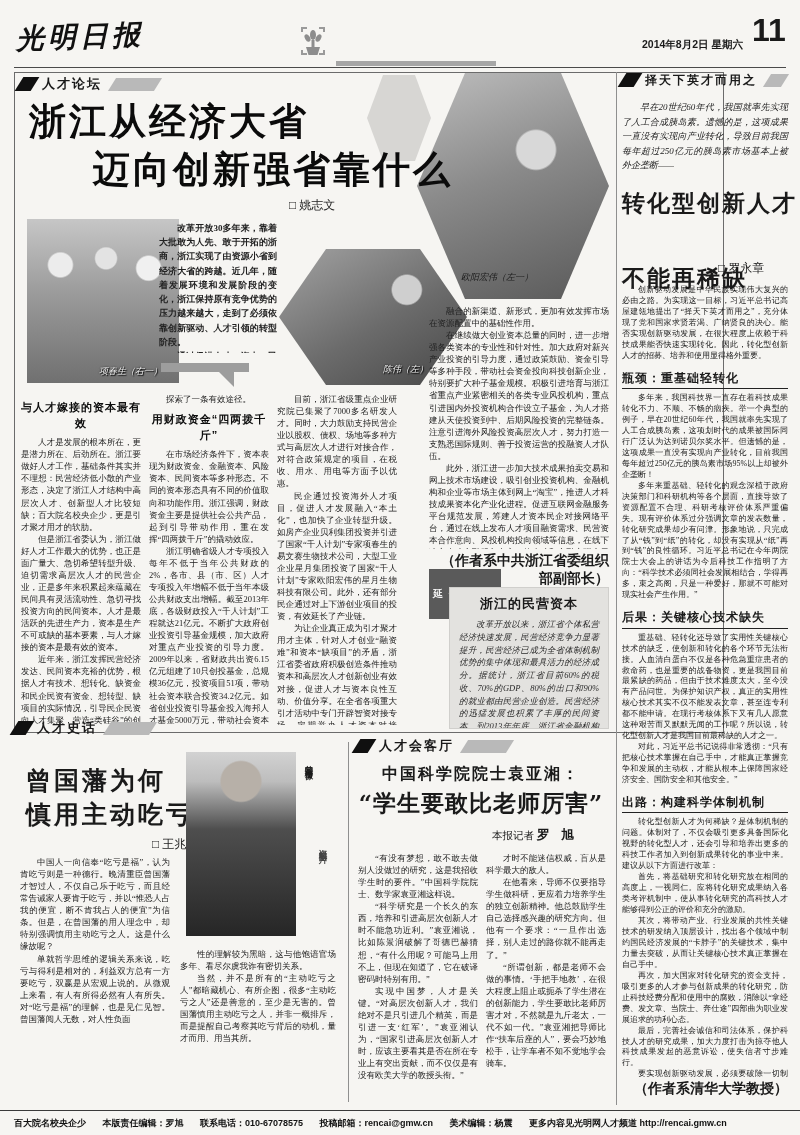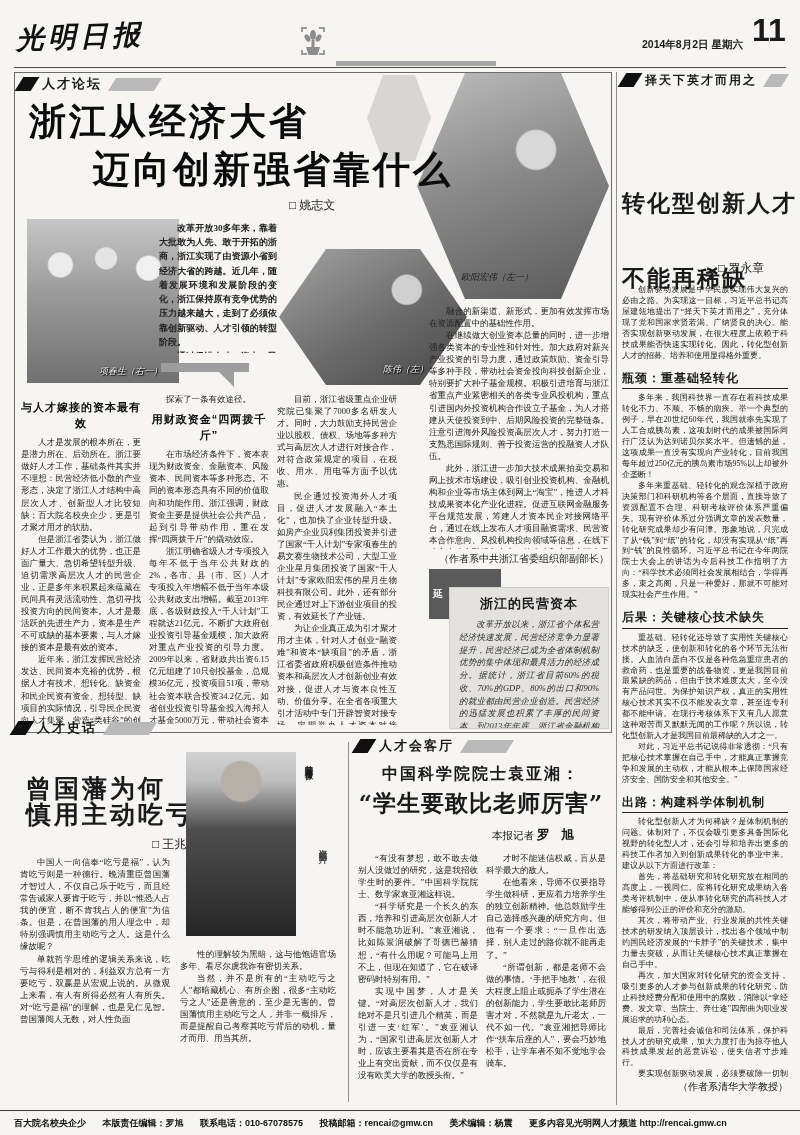--- a/index.html
+++ b/index.html
@@ -18,35 +18,35 @@
   .title-bar { position:absolute; left:336px; top:61px; width:160px; height:5px; background:#a6a6a6; }
   .dateline { position:absolute; left:642px; top:38px; font-size:10.5px; font-weight:bold; font-family:"Liberation Sans",sans-serif; }
   .pageno { position:absolute; left:752px; top:12px; font-size:32px; font-weight:bold; font-family:"Liberation Sans",sans-serif; }
   .head-rule { position:absolute; left:14px; top:67px; width:772px; height:1px; background:#4a4a4a; }
   
   .tag { position:absolute; height:16px; display:flex; align-items:center; z-index:6; }
   .tag .tri { width:16px; height:14px; background:#101010; transform:skewX(-32deg); margin-right:7px; }
   .tag .lbl { font-family:"Liberation Sans",sans-serif; font-weight:bold; font-size:13px; letter-spacing:2px; white-space:nowrap; }
   .tag .tail { width:46px; height:13px; background:#b9b9b9; transform:skewX(-32deg); margin-left:10px; }
   
-  .forum-box { position:absolute; left:14px; top:72px; width:598px; height:661px; border:1px solid #6b6b6b; background:#f6f5f2; }
+  .forum-box { position:absolute; left:14px; top:72px; width:710px; height:661px; border:1px solid #6b6b6b; background:#f6f5f2; }
   .hl-big { position:absolute; font-family:"Liberation Sans",sans-serif; font-weight:900; font-size:37px; letter-spacing:3px; color:#0b0b0b; white-space:nowrap; z-index:5; }
   .byline { font-size:12px; color:#222; white-space:nowrap;text-align:right; }
   .hex { position:absolute; clip-path:polygon(25% 0,75% 0,100% 50%,75% 100%,25% 100%,0 50%); }
   .photo-cap { position:absolute; font-size:9px; font-style:italic; white-space:nowrap; }
   .cap-on-photo { color:#f2f2f2; text-shadow:0 0 2px #000, 1px 1px 1px #000; }
   .intro { position:absolute; font-size:9px; line-height:1.58; text-align:justify; font-weight:600; color:#222; }
   .intro p { text-indent:2em; }
   .bubble-bar { position:absolute; background:#9d9d9d; }
   .bubble-tri { position:absolute; width:0; height:0; border-top:15px solid #9d9d9d; border-left:15px solid transparent; }
   .col { position:absolute; overflow:hidden; font-size:8.5px; line-height:1.42; text-align:justify; color:#222; }
   .col p, .flow p { text-indent:2em; margin:0; }
   .col h4.sub { font-family:"Liberation Sans",sans-serif; font-size:11px; text-align:center; margin:7px 0 5px; letter-spacing:1px; color:#0d0d0d; }
   .flow { overflow:hidden; text-align:justify; }
-  .credit { font-weight:normal; font-size:10px; text-align:right; }
+  .credit { font-weight:bold; font-size:14px; text-align:right; }
   .readmore { position:absolute; font-family:"Liberation Sans",sans-serif; font-size:10px; font-weight:bold; color:#f3f3f3;
     background:#5a5a5a; padding:18px 4px; letter-spacing:6px; }
   .graybox { position:absolute; background:#e3e2df; border:1px solid #d0cfcc; padding:7px 9px; overflow:hidden; }
   .graybox h3 { font-family:"Liberation Sans",sans-serif; font-size:13px; text-align:center; margin-bottom:5px; letter-spacing:1px; }
   .graybox .bxt { font-size:8.5px; font-style:italic; line-height:1.5; text-align:justify; text-indent:2em; color:#2a2a2a; }
   
   .vline { position:absolute; width:1px; background:#8f8f8f; }
   .talent { position:absolute; left:622px; top:72px; width:166px; height:1038px; }
   .talent .intro2 { position:absolute; left:0; top:28px; width:166px; font-size:9px; font-style:italic; line-height:1.62; text-align:justify; text-indent:2em; color:#222; }
   .talent .hlt { position:absolute; font-family:"Liberation Sans",sans-serif; font-weight:900; font-size:23px; letter-spacing:2px; white-space:nowrap; }
@@ -167,20 +167,21 @@
     </div>
   </div>
 
   <div class="vline" style="left:616px; top:72px; height:1033px;"></div>
   <div class="talent">
     <div class="tag" style="left:0; top:0;">
       <span class="tri"></span>
       <span class="lbl" style="font-size:12px;">择天下英才而用之</span>
       <span class="tail" style="width:18px;"></span>
     </div>
+    <div class="intro2">早在20世纪60年代，我国就率先实现了人工合成胰岛素。遗憾的是，这项成果一直没有实现向产业转化，导致目前我国每年超过250亿元的胰岛素市场基本上被外企垄断——</div>
     <div class="hlt" style="left:0; top:116px;">转化型创新人才</div>
     <div class="hlt" style="left:0; top:148px;margin-top:43px;">不能再稀缺</div>
     <div class="byline" style="position:absolute; left:96px; top:188px;">□ 罗永章</div>
     <div class="talent-body flow">
         <p class="para">创新驱动发展是中华民族实现伟大复兴的必由之路。为实现这一目标，习近平总书记高屋建瓴地提出了“择天下英才而用之”，充分体现了党和国家求贤若渴、广纳贤良的决心。能否实现创新驱动发展，在很大程度上依赖于科技成果能否快速实现转化。因此，转化型创新人才的招募、培养和使用显得格外重要。</p>
         <h4 class="sub">瓶颈：重基础轻转化</h4>
         <p class="para">多年来，我国科技界一直存在着科技成果转化不力、不顺、不畅的痼疾。举一个典型的例子，早在20世纪60年代，我国就率先实现了人工合成胰岛素，这项划时代的成果被国际同行广泛认为达到诺贝尔奖水平。但遗憾的是，这项成果一直没有实现向产业转化，目前我国每年超过250亿元的胰岛素市场95%以上却被外企垄断！</p>
         <p class="para">多年来重基础、轻转化的观念深植于政府决策部门和科研机构等各个层面，直接导致了资源配置不合理、科研考核评价体系严重偏失。现有评价体系过分强调文章的发表数量，转化研究成果却少有问津。形象地说，只完成了从“钱”到“纸”的转化，却没有实现从“纸”再到“钱”的良性循环。习近平总书记在今年两院院士大会上的讲话为今后科技工作指明了方向：“科学技术必须同社会发展相结合，学得再多，束之高阁，只是一种爱好，那就不可能对现实社会产生作用。”</p>
         <h4 class="sub">后果：关键核心技术缺失</h4>
         <p class="para">重基础、轻转化还导致了实用性关键核心技术的缺乏，使创新和转化的各个环节无法衔接。人血清白蛋白不仅是各种危急重症患者的救命药，也是重要的战备物资，更是我国目前最紧缺的药品，但由于技术难度太大，至今没有产品问世。为保护知识产权，真正的实用性核心技术其实不仅不能发表文章，甚至连专利都不能申请。在现行考核体系下又有几人愿意这种艰苦而又默默无闻的工作呢？所以说，转化型创新人才是我国目前最稀缺的人才之一。</p>
@@ -194,21 +195,21 @@
         <p class="para">要实现创新驱动发展，必须要破除一切制约科技成果转化的思想障碍和制度藩篱。建议尽快颁布实施新修订的《中华人民共和国促进科技成果转化法》。唯此，才能广聚人才，真正打通从科技强到产业强、经济强、国家强的通道，使科学技术作为第一生产力获得最大程度的释放。</p>
       </div>
     <div class="credit">（作者系清华大学教授）</div>
   </div>
 
   <div class="tag" style="left:14px; top:720px;">
     <span class="tri"></span>
     <span class="lbl">人才史话</span>
     <span class="tail"></span>
   </div>
-  <div class="hist-hl" style="left:26px; top:764px;margin-top:8px;">曾国藩为何</div>
+  <div class="hist-hl" style="left:26px; top:764px;">曾国藩为何</div>
   <div class="hist-hl" style="left:26px; top:798px;">慎用主动吃亏之人</div>
   <div class="byline" style="position:absolute; left:152px; top:836px;">□ 王兆贵</div>
   <div class="ph-port" style="position:absolute; left:186px; top:752px; width:110px; height:184px;"></div>
   <div class="vcap" style="left:302px; top:758px;">
     <span>曾国藩像</span>
   </div>
   <div class="vcap" style="left:316px; top:842px; color:#444;">
     <span>资料图片</span>
   </div>
   <div class="col" style="left:20px; top:856px; width:150px; height:246px;">

